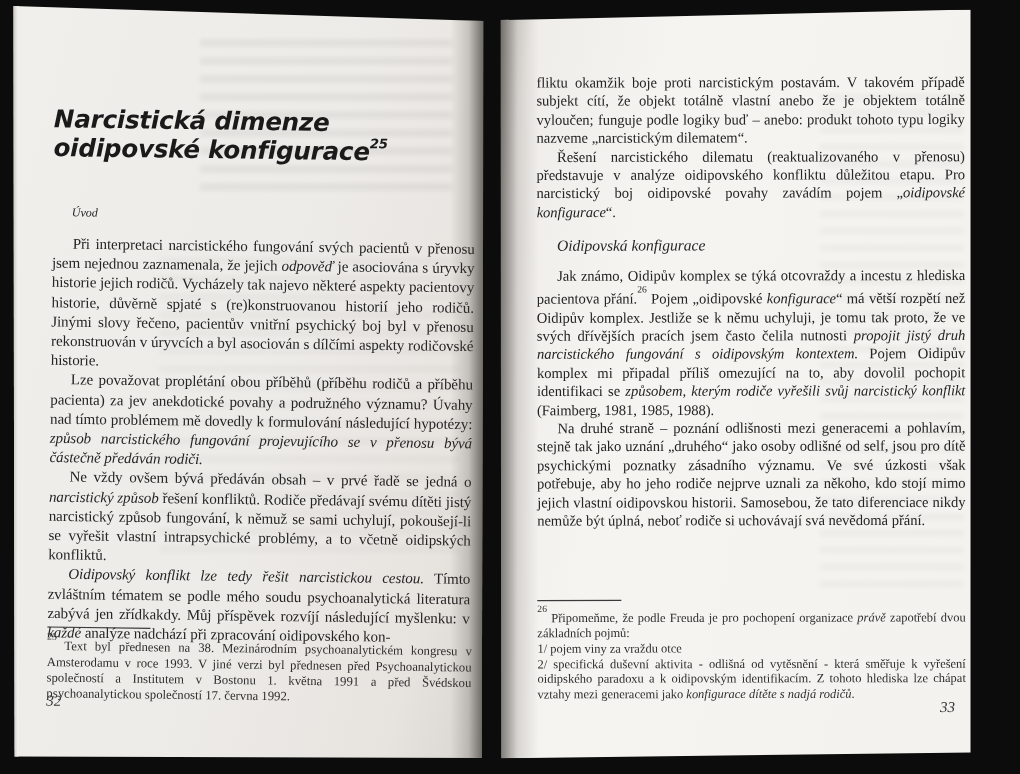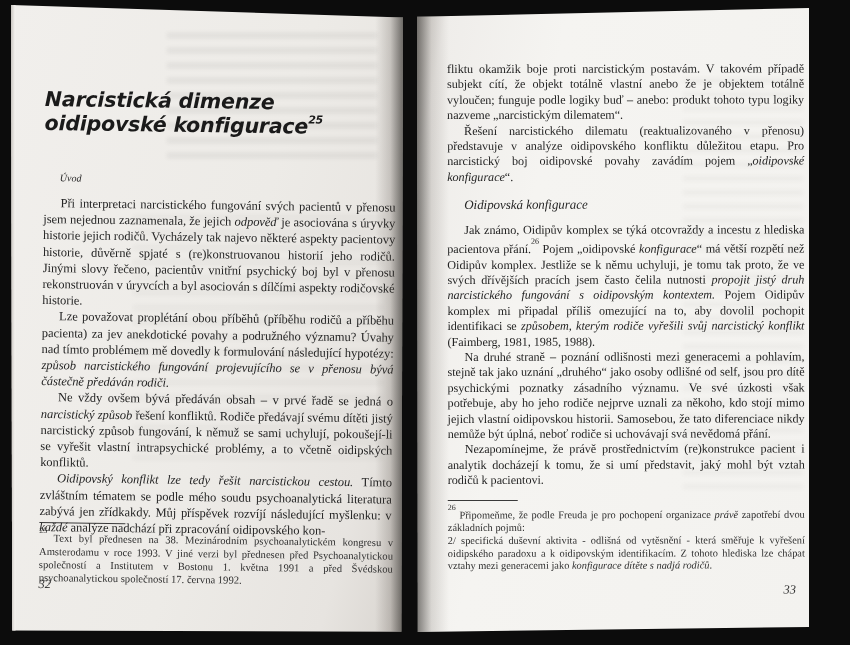--- a/index.html
+++ b/index.html
@@ -133,26 +133,26 @@
 
     <div id="right-body" class="body-text">
       <div>
           <p><span>fliktu okamžik boje proti narcistickým postavám. V takovém případě subjekt cítí, že objekt totálně vlastní anebo že je objektem totálně vyloučen; funguje podle logiky buď – anebo: produkt tohoto typu logiky nazveme „narcistickým dilematem“.</span></p>
           <p class="indent"><span>Řešení narcistického dilematu (reaktualizovaného v přenosu) představuje v analýze oidipovského konfliktu důležitou etapu. Pro narcistický boj oidipovské povahy zavádím pojem „</span><span class="it">oidipovské konfigurace</span><span>“.</span></p>
         </div>
       <h2 class="section-heading">Oidipovská konfigurace</h2>
       <div>
           <p class="indent"><span>Jak známo, Oidipův komplex se týká otcovraždy a incestu z hlediska pacientova přání.</span><sup>26</sup><span> Pojem „oidipovské </span><span class="it">konfigurace</span><span>“ má větší rozpětí než Oidipův komplex. Jestliže se k němu uchyluji, je tomu tak proto, že ve svých dřívějších pracích jsem často čelila nutnosti </span><span class="it">propojit jistý druh narcistického fungování s oidipovským kontextem.</span><span> Pojem Oidipův komplex mi připadal příliš omezující na to, aby dovolil pochopit identifikaci se </span><span class="it">způsobem, kterým rodiče vyřešili svůj narcistický konflikt</span><span> (Faimberg, 1981, 1985, 1988).</span></p>
           <p class="indent"><span>Na druhé straně – poznání odlišnosti mezi generacemi a pohlavím, stejně tak jako uznání „druhého“ jako osoby odlišné od self, jsou pro dítě psychickými poznatky zásadního významu. Ve své úzkosti však potřebuje, aby ho jeho rodiče nejprve uznali za někoho, kdo stojí mimo jejich vlastní oidipovskou historii. Samosebou, že tato diferenciace nikdy nemůže být úplná, neboť rodiče si uchovávají svá nevědomá přání.</span></p>
-          <p class="indent"><span>Nezapomínejme, že právě prostřednictvím (re)konstrukce pacient i analytik docházejí k tomu, že si umí představit, jaký mohl být vztah rodičů k pacientovi.</span></p>
         </div>
     </div>
 
     <div id="right-rule" class="footnote-rule"></div>
 
     <div id="right-footnote" class="footnote">
         <p><sup>26</sup><span> Připomeňme, že podle Freuda je pro pochopení organizace </span><span class="it">právě</span><span> zapotřebí dvou základních pojmů:</span></p>
+        <p><span>1/ pojem viny za vraždu otce</span></p>
         <p><span>2/ specifická duševní aktivita - odlišná od vytěsnění - která směřuje k vyřešení oidipského paradoxu a k oidipovským identifikacím. Z tohoto hlediska lze chápat vztahy mezi generacemi jako </span><span class="it">konfigurace dítěte s nadjá rodičů</span><span>.</span></p>
       </div>
 
     <div id="page-number-right" class="page-number">33</div>
   </div>
 </div>
 
 </body></html>

